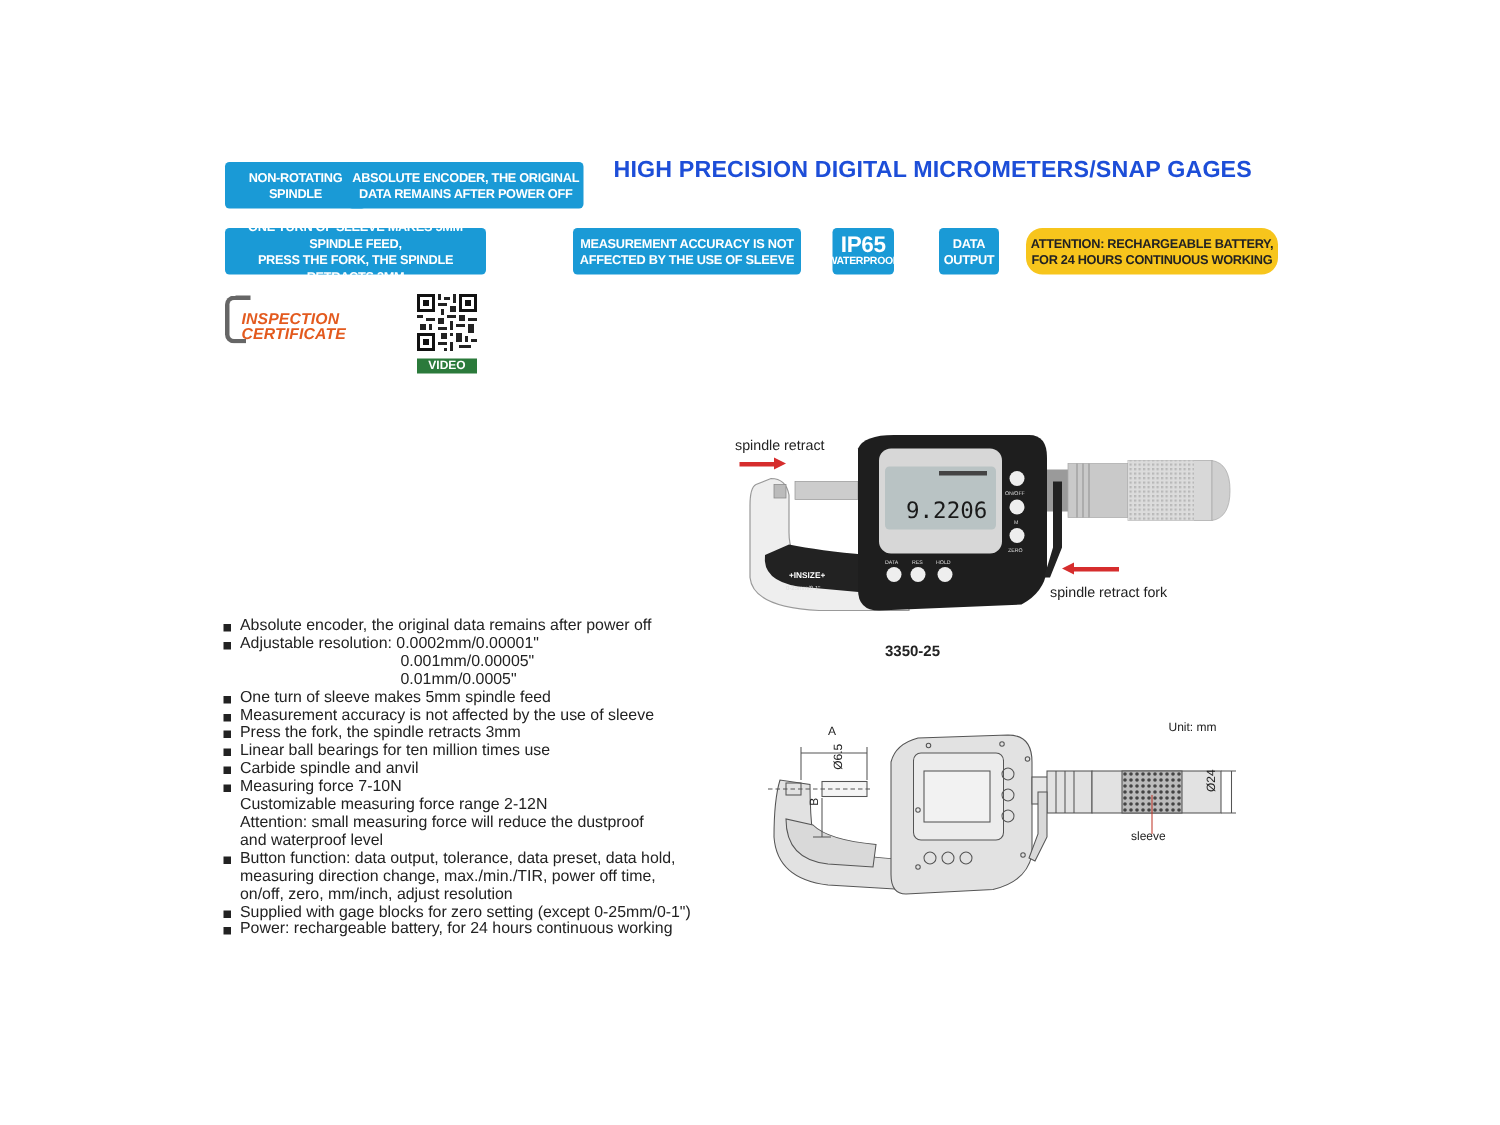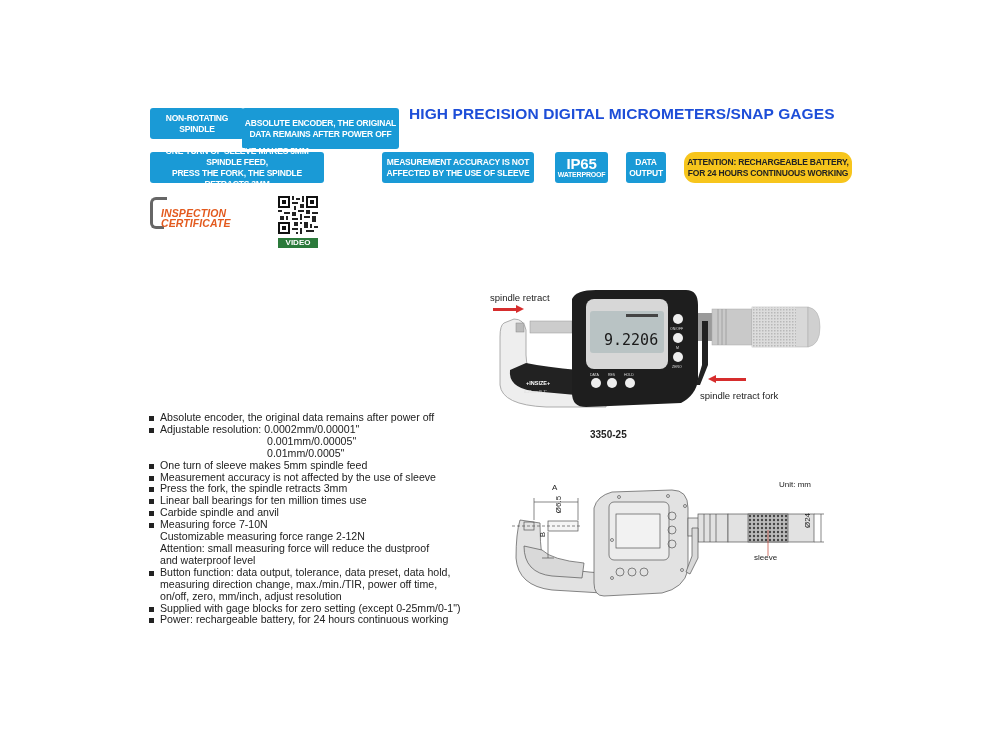--- a/index.html
+++ b/index.html
@@ -62,27 +62,27 @@
   .features .sub { padding-left: 11px; }
   .features .indent { padding-left: 118px; }
 
   .drawing { position: absolute; left: 512px; top: 478px; width: 318px; height: 135px; }
 </style>
 </head>
 <body>
 
 <div class="badge" style="left:150px;top:108px;width:94px;height:31px;">NON-ROTATING
 SPINDLE</div>
-<div class="badge" style="left:242px;top:108px;width:157px;height:41px;">ABSOLUTE ENCODER, THE ORIGINAL
+<div class="badge" style="left:232px;top:108px;width:157px;height:31px;">ABSOLUTE ENCODER, THE ORIGINAL
 DATA REMAINS AFTER POWER OFF</div>
 <div class="badge" style="left:150px;top:152px;width:174px;height:31px;">ONE TURN OF SLEEVE MAKES 5MM SPINDLE FEED,
 PRESS THE FORK, THE SPINDLE RETRACTS 3MM</div>
 <div class="badge" style="left:382px;top:152px;width:152px;height:31px;">MEASUREMENT ACCURACY IS NOT
 AFFECTED BY THE USE OF SLEEVE</div>
-<div class="badge" style="left:555px;top:152px;width:53px;height:31px;flex-direction:column;">
+<div class="badge" style="left:555px;top:152px;width:41px;height:31px;flex-direction:column;">
   <span class="big">IP65</span>
   <span class="small">WATERPROOF</span>
 </div>
 <div class="badge" style="left:626px;top:152px;width:40px;height:31px;">DATA
 OUTPUT</div>
 <div class="badge yellow" style="left:684px;top:152px;width:168px;height:31px;">ATTENTION: RECHARGEABLE BATTERY,
 FOR 24 HOURS CONTINUOUS WORKING</div>
 
 <div class="title">HIGH PRECISION DIGITAL MICROMETERS/SNAP GAGES</div>
 

